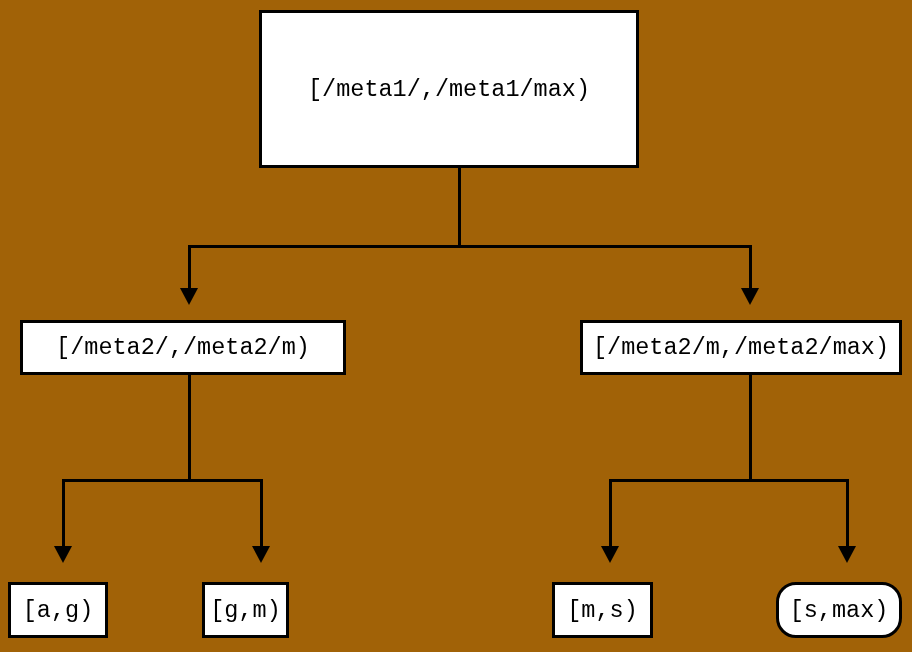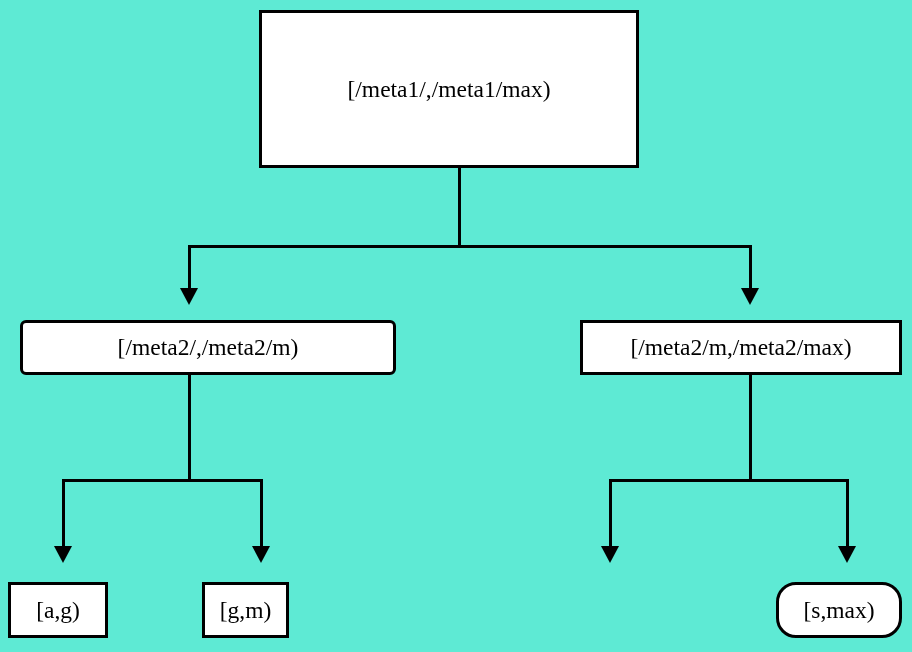--- a/index.html
+++ b/index.html
@@ -5,23 +5,23 @@
 <style>
   html, body {
     margin: 0;
     padding: 0;
     background: #ffffff;
   }
   #canvas {
     position: relative;
     width: 912px;
     height: 652px;
-    background: #5eead4;
+    background: #a16207;
     overflow: hidden;
-    font-family: Liberation Serif, serif;
+    font-family: Liberation Mono, monospace;
   }
   .node {
     position: absolute;
     box-sizing: border-box;
     border: 3px solid #000000;
     background: #ffffff;
     display: flex;
     align-items: center;
     justify-content: center;
     color: #000000;
@@ -31,24 +31,23 @@
   .node-root {
     left: 259px;
     top: 10px;
     width: 380px;
     height: 158px;
     font-size: 23.5px;
   }
   .node-l2-left {
     left: 20px;
     top: 320px;
-    width: 376px;
+    width: 326px;
     height: 55px;
     font-size: 23.5px;
-    border-radius: 6px;
   }
   .node-l2-right {
     left: 580px;
     top: 320px;
     width: 322px;
     height: 55px;
     font-size: 23.5px;
     text-align: right;
   }
   .node-leaf {
@@ -146,18 +145,21 @@
   <div class="arrowhead arrow-l3-d"></div>
 
   <div class="node node-leaf leaf-ag">
     <span>[a,g)</span>
   </div>
 
   <div class="node node-leaf leaf-gm">
     <span>[g,m)</span>
   </div>
 
+  <div class="node node-leaf leaf-ms">
+    <span>[m,s)</span>
+  </div>
 
   <div class="node node-leaf leaf-smax">
     <span>[s,max)</span>
   </div>
 
 </div>
 
 </body></html>

